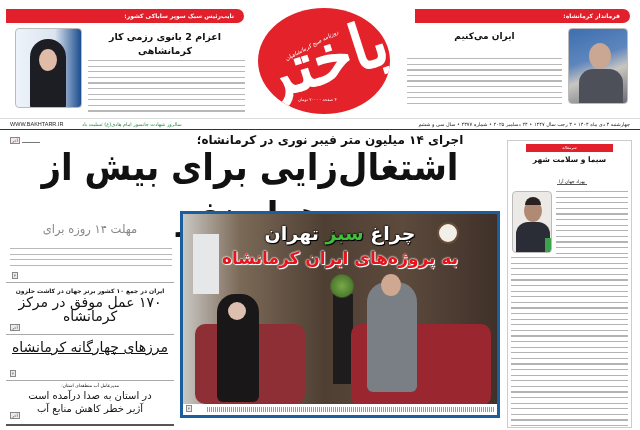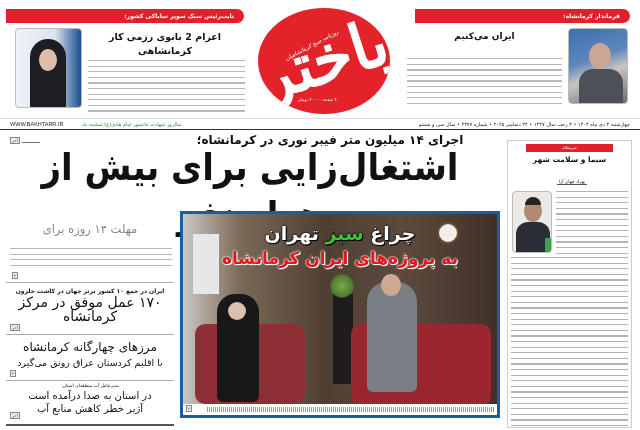--- a/index.html
+++ b/index.html
@@ -149,22 +149,21 @@
 <div class="rule" style="top:282px;"></div>
 
 <div class="news-item" style="top:286px;">
   <div style="font-size:6px; font-weight:bold; line-height:9px;">ایران در جمع ۱۰ کشور برتر جهان در کاشت حلزون</div>
   <div style="font-size:14px; line-height:14px;text-align:center;">۱۷۰ عمل موفق در مرکز کرمانشاه</div>
 </div>
 <div class="page-tag" style="top:324px; left:10px;">آخر</div>
 <div class="rule" style="top:334px;"></div>
 
 <div class="news-item" style="top:340px;">
-  <div style="font-size:12px; line-height:15px;">مرزهای چهارگانه کرمانشاه</div>
-  <div style="font-size:9.5px; line-height:15px;">با اقلیم کردستان عراق رونق می‌گیرد</div>
+  <div style="font-size:14px; line-height:15px;text-decoration:underline;">مرزهای چهارگانه کرمانشاه</div>
 </div>
 <div class="page-tag" style="top:370px; left:10px;">۲</div>
 <div class="rule" style="top:380px;"></div>
 
 <div class="news-item" style="top:382px;">
   <div style="font-size:4.5px; line-height:7px;">مدیرعامل آب منطقه‌ای استان:</div>
   <div style="font-size:10px; line-height:13px;">در استان به صدا درآمده است</div>
   <div style="font-size:10px; line-height:13px;">آژیر خطر کاهش منابع آب</div>
 </div>
 <div class="page-tag" style="top:412px; left:10px;">آخر</div>

